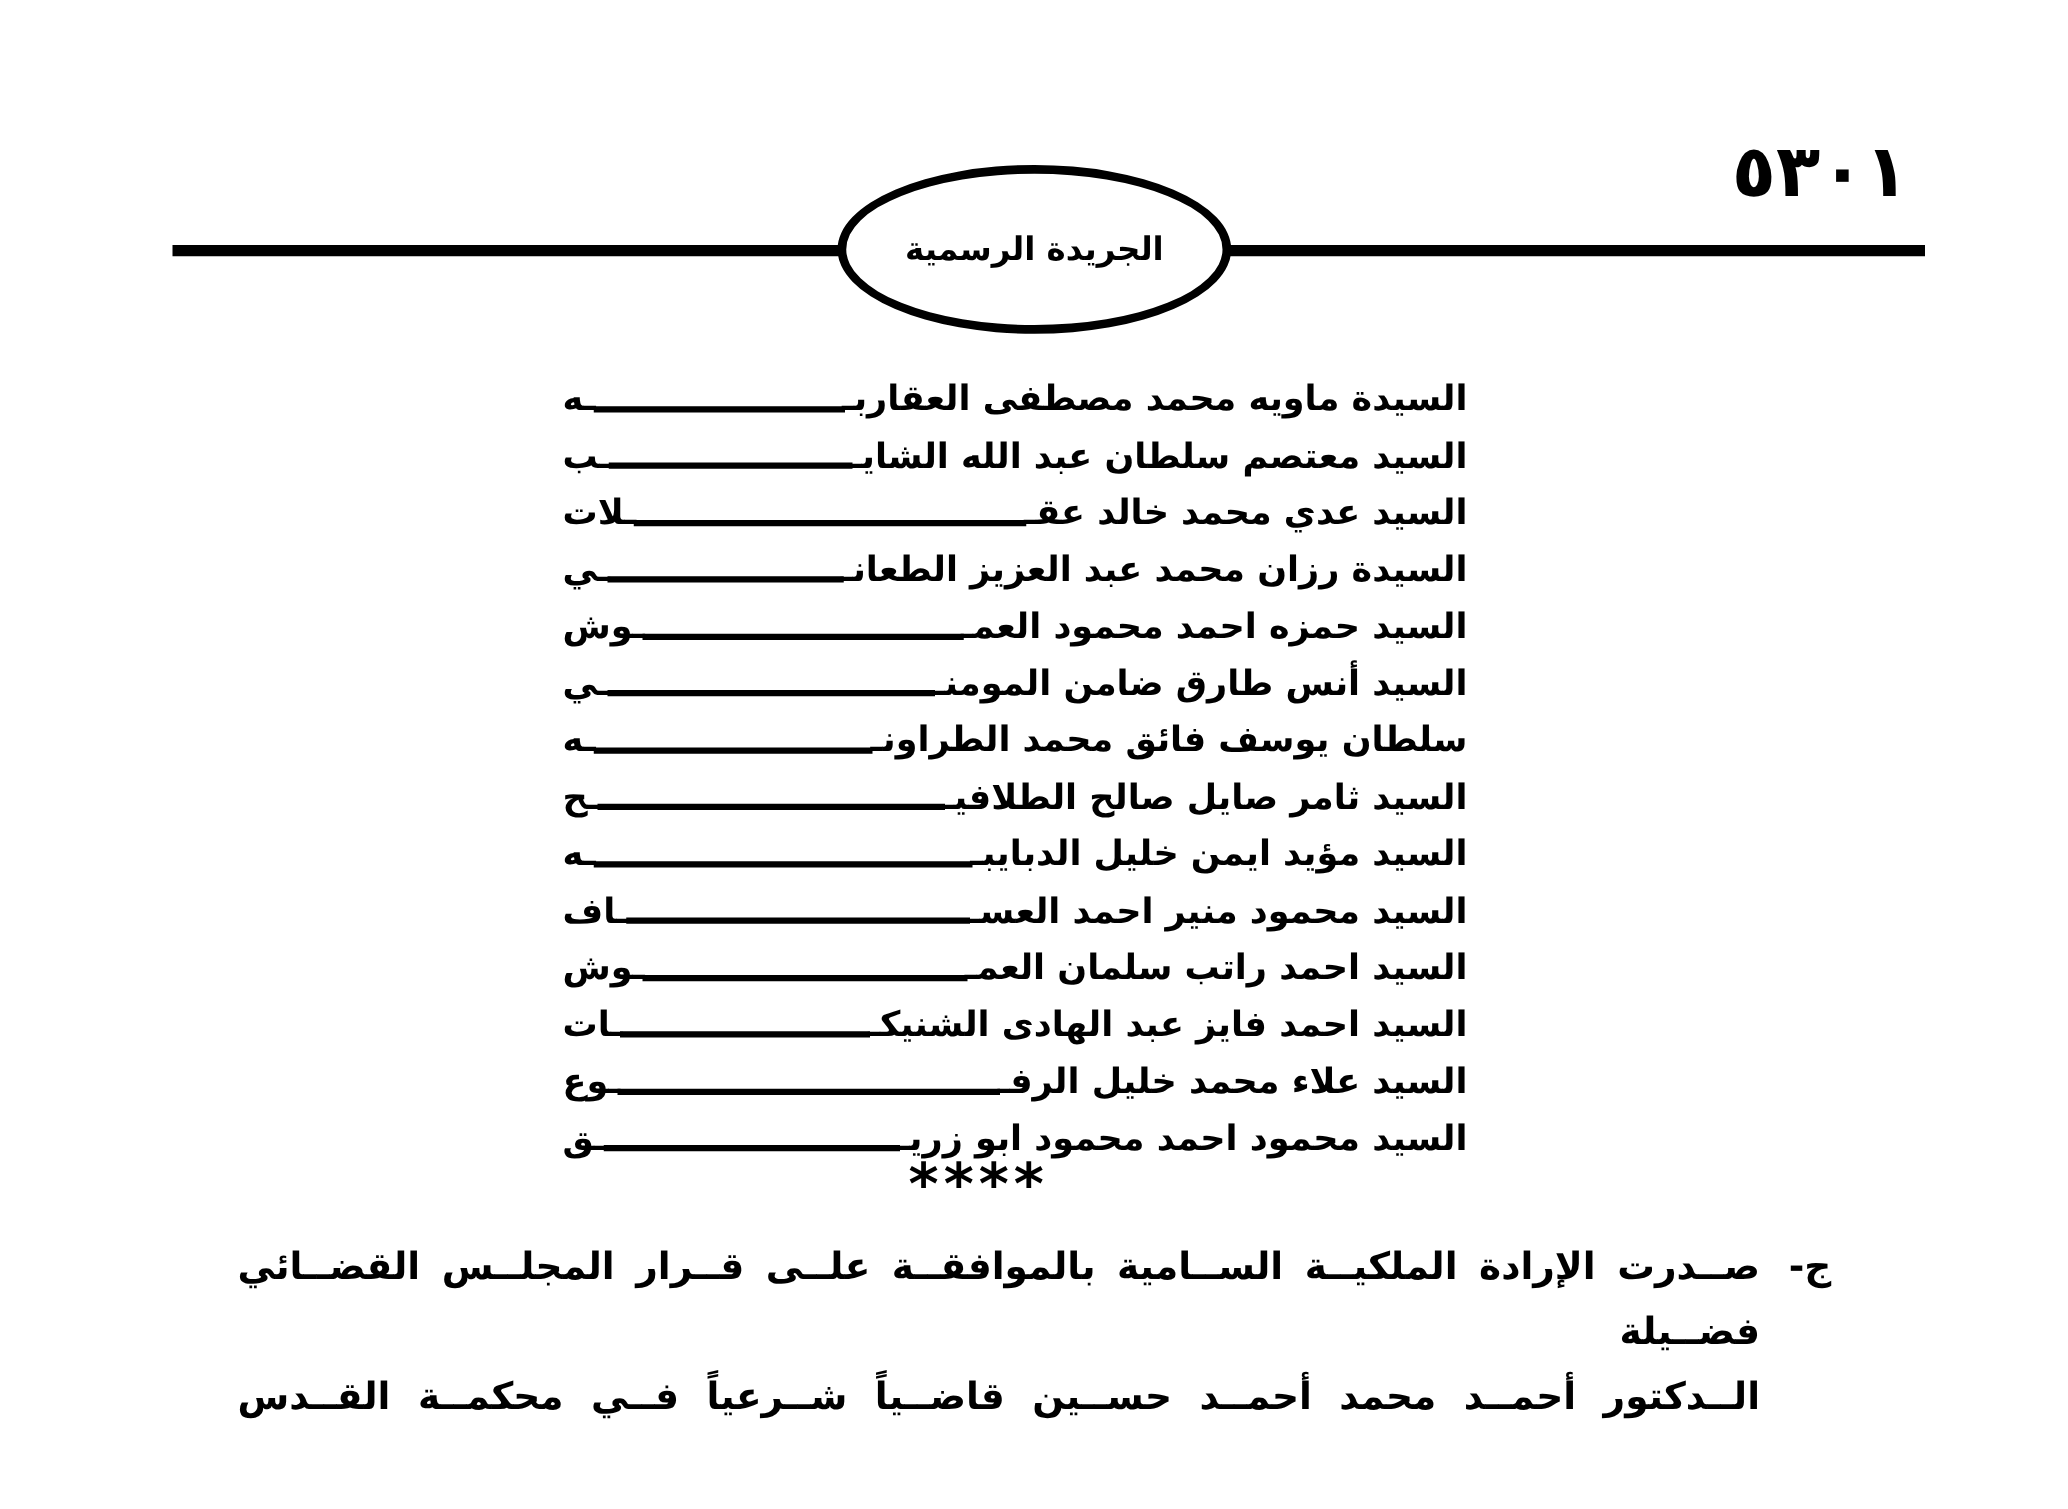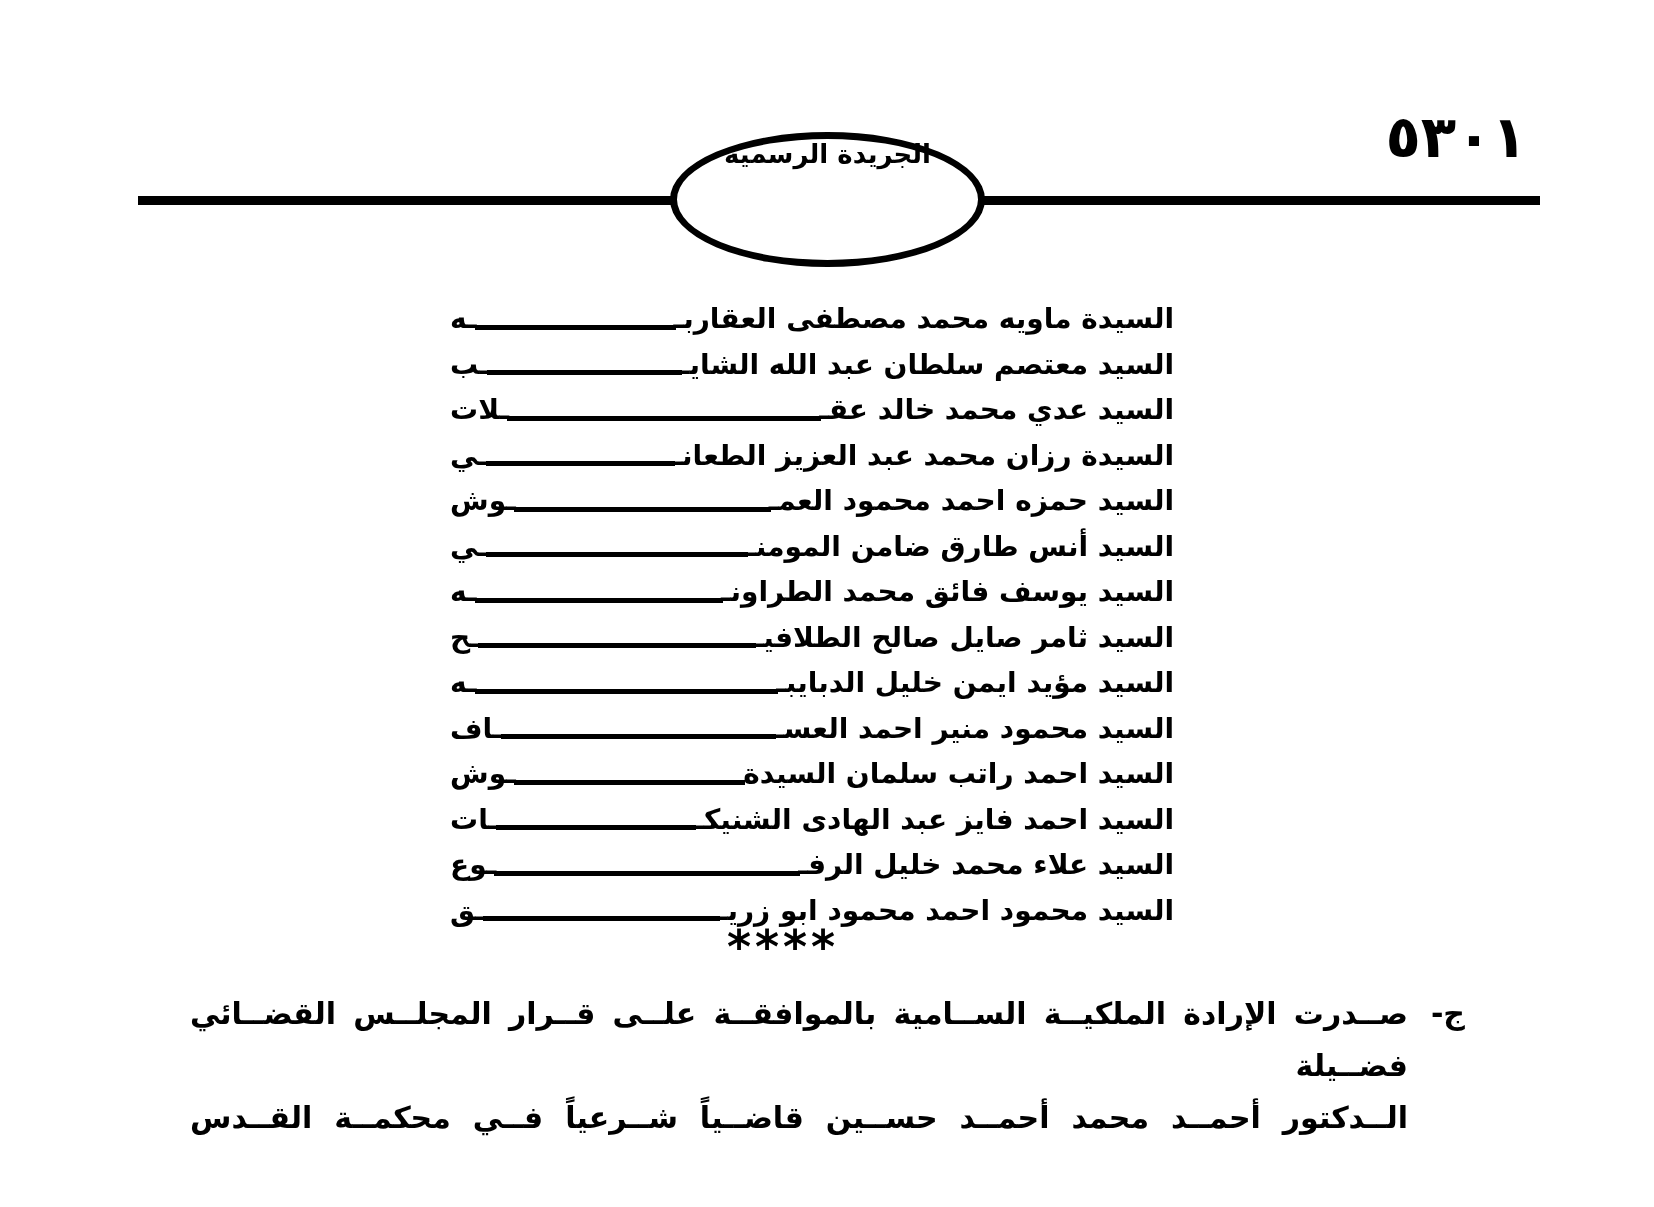--- a/index.html
+++ b/index.html
@@ -18,21 +18,21 @@
   }
   .header-rule{
     position:absolute;top:196px;left:138px;
     width:1402px;height:9px;background:#000;z-index:1;
   }
   .seal{
     position:absolute;top:132px;left:670px;
     width:301px;height:121px;
     border:7px solid #000;border-radius:50%;
     background:#fff;z-index:2;
-    display:flex;align-items:flex-start;justify-content:center;
+    display:flex;align-items:center;justify-content:center;
   }
   .seal-title{font-size:26px;}
   
   .names{
     position:absolute;top:296px;left:450px;width:724px;
     direction:rtl;
   }
   .name-row{
     display:flex;align-items:stretch;
     height:45.5px;line-height:45.5px;font-size:28px;
@@ -103,41 +103,41 @@
         <span class="nbody">السيد حمزه احمد محمود العمـ</span>
         <span class="kash"></span>
         <span class="ntail">ـوش</span>
       </div>
       <div class="name-row">
         <span class="nbody">السيد أنس طارق ضامن المومنـ</span>
         <span class="kash"></span>
         <span class="ntail">ـي</span>
       </div>
       <div class="name-row">
-        <span class="nbody">السيد يوسف فائق محمد الطراونـ</span>
+        <span class="nbody">سلطان يوسف فائق محمد الطراونـ</span>
         <span class="kash"></span>
         <span class="ntail">ـه</span>
       </div>
       <div class="name-row">
         <span class="nbody">السيد ثامر صايل صالح الطلافيـ</span>
         <span class="kash"></span>
         <span class="ntail">ـح</span>
       </div>
       <div class="name-row">
         <span class="nbody">السيد مؤيد ايمن خليل الدبايبـ</span>
         <span class="kash"></span>
         <span class="ntail">ـه</span>
       </div>
       <div class="name-row">
         <span class="nbody">السيد محمود منير احمد العسـ</span>
         <span class="kash"></span>
         <span class="ntail">ـاف</span>
       </div>
       <div class="name-row">
-        <span class="nbody">السيد احمد راتب سلمان السيدة</span>
+        <span class="nbody">السيد احمد راتب سلمان العمـ</span>
         <span class="kash"></span>
         <span class="ntail">ـوش</span>
       </div>
       <div class="name-row">
         <span class="nbody">السيد احمد فايز عبد الهادى الشنيكـ</span>
         <span class="kash"></span>
         <span class="ntail">ـات</span>
       </div>
       <div class="name-row">
         <span class="nbody">السيد علاء محمد خليل الرفـ</span>

